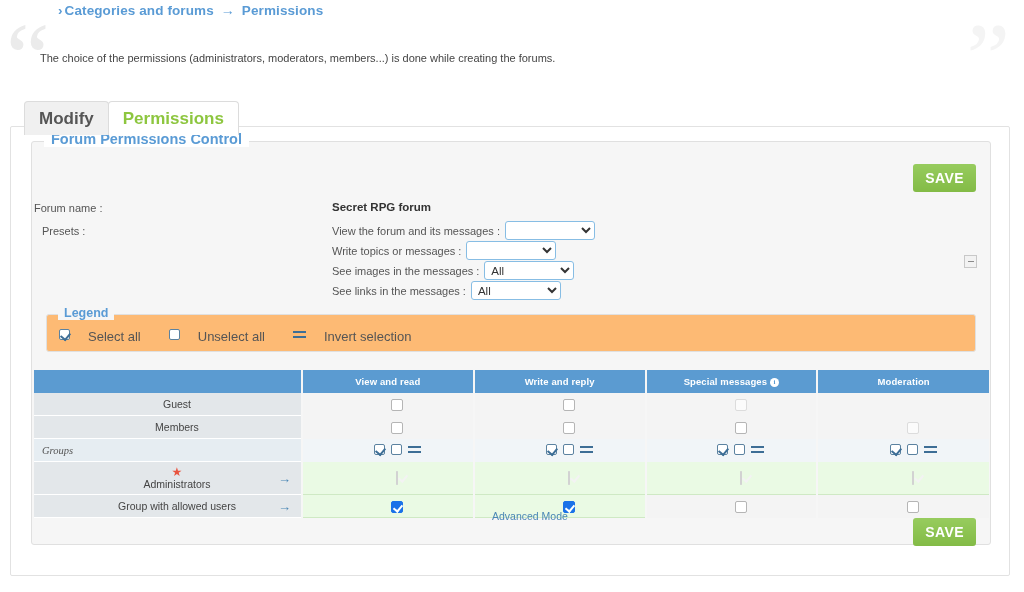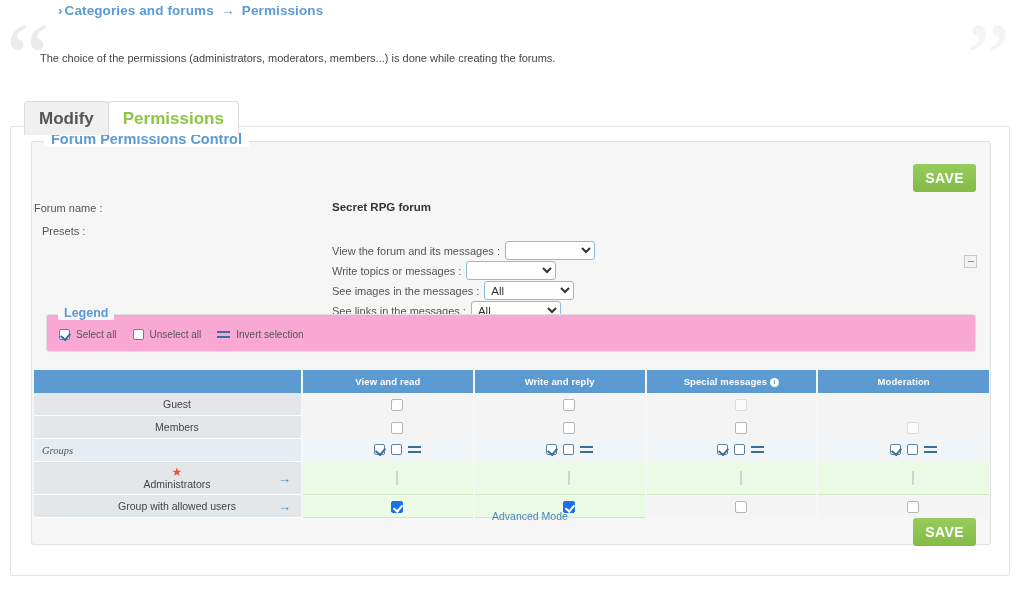--- a/index.html
+++ b/index.html
@@ -157,21 +157,20 @@
     white-space: nowrap;
   }
 
   .preset-row {
     position: absolute;
     display: flex;
     align-items: center;
     font-size: 11px;
     color: #555555;
     white-space: nowrap;
-    margin-top: 20px;
   }
   .preset-row .plabel { margin-right: 5px; }
   .preset-row select {
     font-family: "Liberation Sans", sans-serif;
     font-size: 11.5px;
     color: #333333;
     border: 1px solid #87bde4;
     border-radius: 3px;
     background: #ffffff;
     height: 19px;
@@ -212,40 +211,40 @@
   
   .legend-box {
     position: absolute;
     left: 14px;
     top: 172px;
     width: 930px;
     height: 38px;
     box-sizing: border-box;
     border: 1px solid #e0e0e0;
     border-radius: 3px;
-    background: #f9a8d4;
+    background: #fdba74;
   }
   .legend-title {
     position: absolute;
     left: 11px;
     top: -9px;
     background: #f6f6f6;
     padding: 0 6px;
     font-size: 12.5px;
     font-weight: bold;
     color: #5a9bd5;
   }
   .legend-items {
     position: absolute;
     left: 12px;
     top: 14px;
     display: flex;
     align-items: flex-start;
-    gap: 6px;
-    font-size: 10px;
+    gap: 18px;
+    font-size: 13px;
     color: #555555;
     white-space: nowrap;
   }
   .legend-items .lg-label { margin-right: 10px; }
 
   
   .ic-checked, .ic-empty {
     display: inline-block;
     width: 11px; height: 11px;
     box-sizing: border-box;

